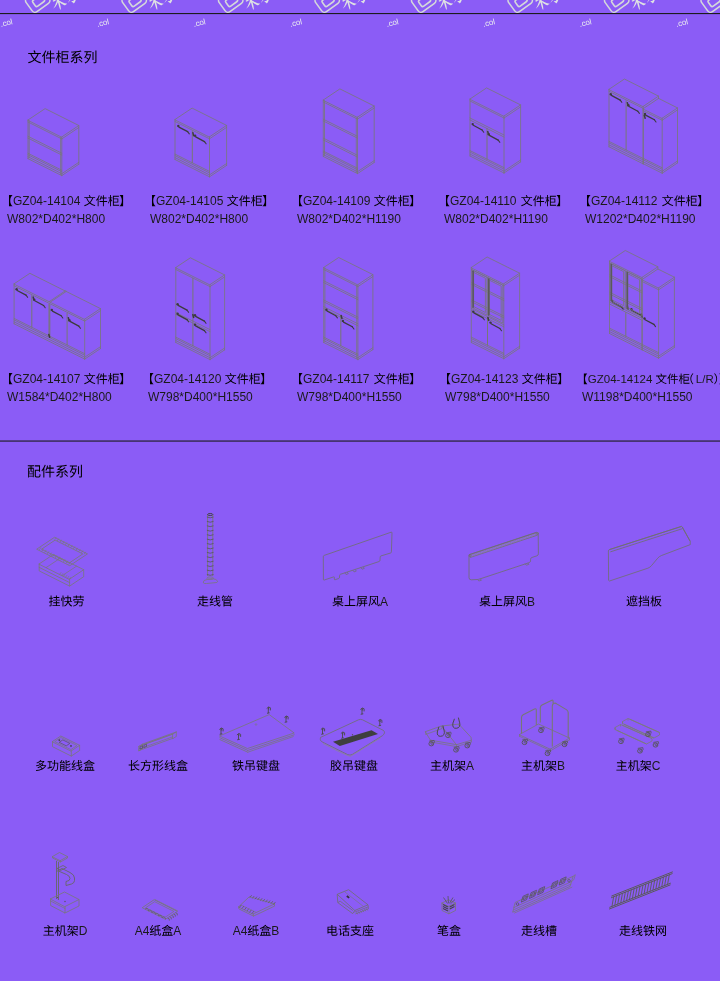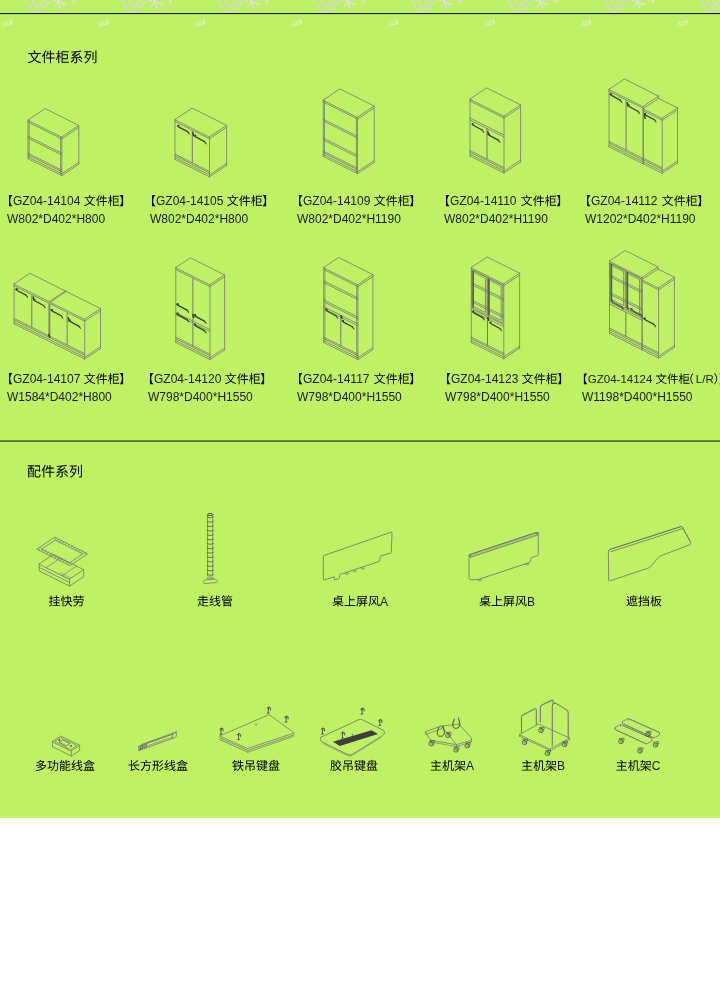--- a/index.html
+++ b/index.html
@@ -1,14 +1,14 @@
 <!DOCTYPE html>
 <html><head><meta charset="utf-8"><title>p</title><style>
 html,body{margin:0;padding:0;background:#fff;}
-#pg{position:relative;width:720px;height:818px;background:#bef264;overflow:hidden;font-family:"Liberation Sans",sans-serif;}
+#pg{position:relative;width:720px;height:981px;background:#8b5cf6;overflow:hidden;font-family:"Liberation Sans",sans-serif;}
 </style></head><body>
 <div id="pg">
 <svg width="720" height="981" viewBox="0 0 720 981" xmlns="http://www.w3.org/2000/svg" xmlns:xlink="http://www.w3.org/1999/xlink">
 <defs>
         <path id="g3010" d="M966 841V846H666V-86H966V-81C857 11 768 177 768 380C768 583 857 749 966 841Z"></path>
         <path id="g3011" d="M334 -86V846H34V841C143 749 232 583 232 380C232 177 143 11 34 -81V-86Z"></path>
         <path id="g4e0a" d="M427 825V43H51V-32H950V43H506V441H881V516H506V825Z"></path>
         <path id="g4e3b" d="M374 795C435 750 505 686 545 640H103V567H459V347H149V274H459V27H56V-46H948V27H540V274H856V347H540V567H897V640H572L620 675C580 722 499 790 435 836Z"></path>
         <path id="g4ef6" d="M317 341V268H604V-80H679V268H953V341H679V562H909V635H679V828H604V635H470C483 680 494 728 504 775L432 790C409 659 367 530 309 447C327 438 359 420 373 409C400 451 425 504 446 562H604V341ZM268 836C214 685 126 535 32 437C45 420 67 381 75 363C107 397 137 437 167 480V-78H239V597C277 667 311 741 339 815Z"></path>
         <path id="g5217" d="M642 724V164H716V724ZM848 835V17C848 1 842 -4 826 -4C810 -5 758 -5 703 -3C713 -24 725 -56 728 -76C805 -76 853 -74 882 -63C912 -51 924 -29 924 18V835ZM181 302C232 267 294 218 333 181C265 85 178 17 79 -22C95 -37 115 -66 124 -85C336 10 491 205 541 552L495 566L482 563H257C273 611 287 662 299 714H571V786H61V714H224C189 561 133 419 53 326C70 315 99 290 111 276C158 335 198 409 232 494H459C440 400 411 317 373 247C334 281 273 326 224 357Z"></path>

